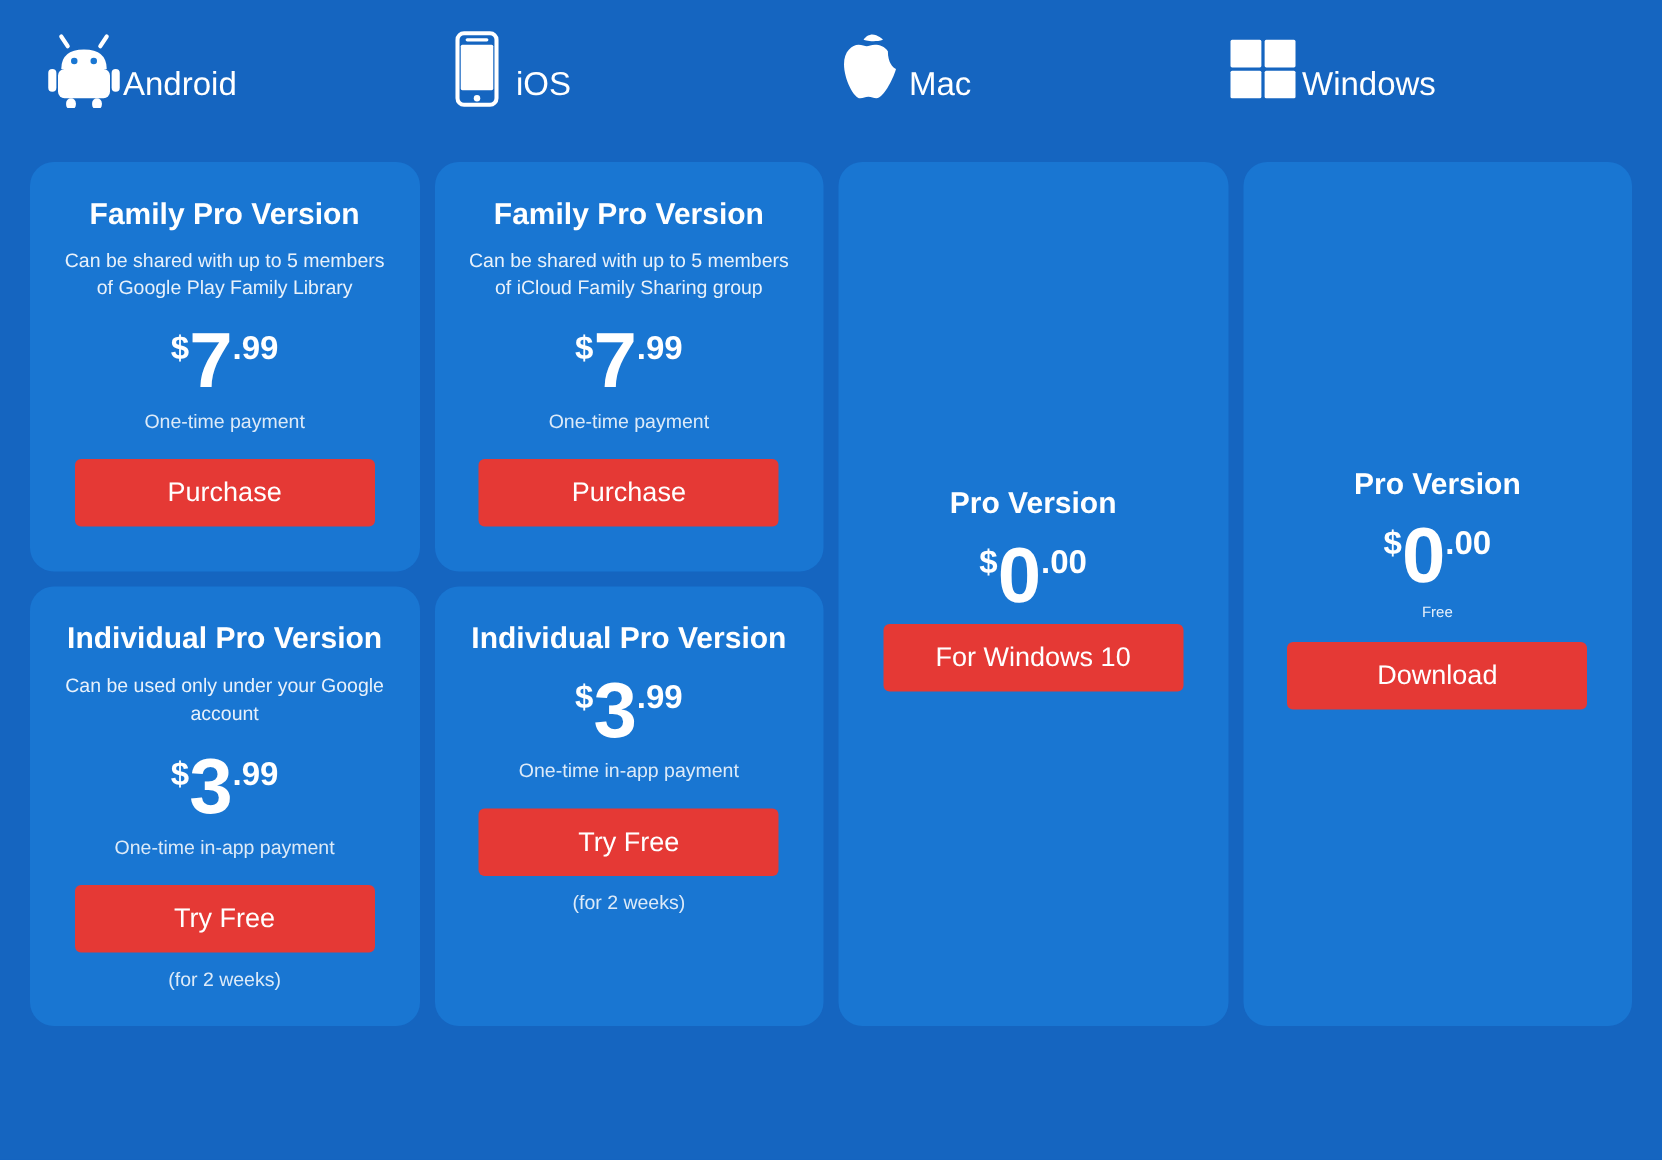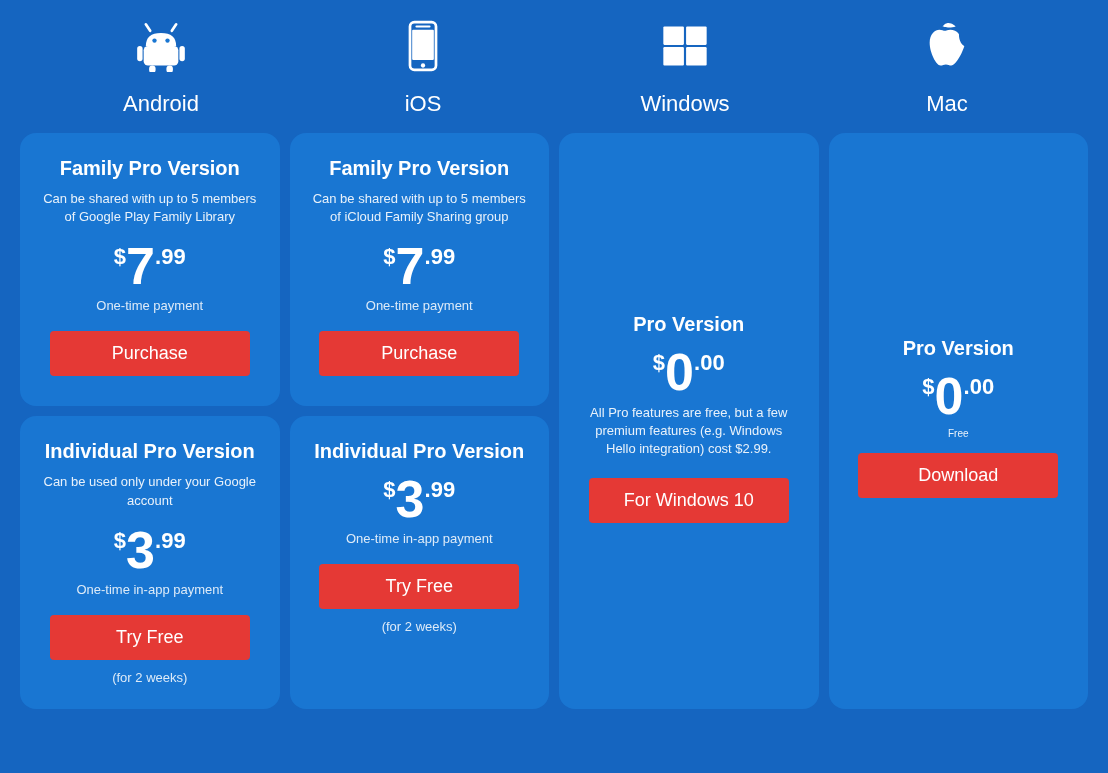--- a/index.html
+++ b/index.html
@@ -20,21 +20,21 @@
     
     .platforms-row {
       display: flex;
       justify-content: space-around;
       margin-bottom: 16px;
       padding: 0 10px;
     }
 
     .platform-header {
       display: flex;
-      flex-direction: column;
+      flex-direction: row;
       align-items: center;
       width: 25%;
       text-align: right;
     }
 
     .platform-icon {
       font-size: 48px;
       margin-bottom: 8px;
       color: white;
     }
@@ -207,43 +207,43 @@
           <rect x="12" y="2" width="24" height="44" rx="4" ry="4" fill="none" stroke="white" stroke-width="2.5"></rect>
           <rect x="17" y="5" width="14" height="2" rx="1" fill="white"></rect>
           <circle cx="24" cy="42" r="2" fill="white"></circle>
           <rect x="14" y="9" width="20" height="28" rx="1" fill="white"></rect>
         </svg>
       </div>
       <span class="platform-label">iOS</span>
     </div>
 
     <div class="platform-header">
+      <div class="platform-icon mac-icon">
+        
+        <svg viewBox="0 0 48 48" xmlns="http://www.w3.org/2000/svg">
+          <path d="M32 6 C32 6 28 2 24 3 C22 3 20 6 20 6 C20 6 26 8 32 6 Z" fill="white"></path>
+          <path d="M35 13 C33 10 30 9 27 9 C25 9 23 10 22 10 C21 10 19 9 17 9 C13 9 8 13 8 21 C8 30 14 42 18 42 C20 42 21 41 23 41 C25 41 26 42 28 42 C32 42 38 31 40 24 C38 23 35 20 35 13 Z" fill="white"></path>
+        </svg>
+      </div>
+      <span class="platform-label">Mac</span>
+    </div>
+
+    <div class="platform-header">
       <div class="platform-icon windows-icon">
         
         <svg viewBox="0 0 48 48" xmlns="http://www.w3.org/2000/svg">
           <rect x="4" y="6" width="19" height="17" rx="1" fill="white"></rect>
           <rect x="25" y="6" width="19" height="17" rx="1" fill="white"></rect>
           <rect x="4" y="25" width="19" height="17" rx="1" fill="white"></rect>
           <rect x="25" y="25" width="19" height="17" rx="1" fill="white"></rect>
         </svg>
       </div>
       <span class="platform-label">Windows</span>
     </div>
 
-    <div class="platform-header">
-      <div class="platform-icon mac-icon">
-        
-        <svg viewBox="0 0 48 48" xmlns="http://www.w3.org/2000/svg">
-          <path d="M32 6 C32 6 28 2 24 3 C22 3 20 6 20 6 C20 6 26 8 32 6 Z" fill="white"></path>
-          <path d="M35 13 C33 10 30 9 27 9 C25 9 23 10 22 10 C21 10 19 9 17 9 C13 9 8 13 8 21 C8 30 14 42 18 42 C20 42 21 41 23 41 C25 41 26 42 28 42 C32 42 38 31 40 24 C38 23 35 20 35 13 Z" fill="white"></path>
-        </svg>
-      </div>
-      <span class="platform-label">Mac</span>
-    </div>
-
   </div>
 
   <div class="cards-grid">
 
     <div class="card">
       <div class="card-title">Family Pro Version</div>
       <div class="card-description">Can be shared with up to 5 members of Google Play Family Library</div>
       <div class="price-container">
         <span class="price-dollar">$</span>
         <span class="price-main">7</span>
@@ -265,21 +265,20 @@
       <button class="btn-red">Purchase</button>
     </div>
 
     <div class="card card-windows">
       <div class="card-title">Pro Version</div>
       <div class="price-container">
         <span class="price-dollar">$</span>
         <span class="price-main">0</span>
         <span class="price-cents">.00</span>
       </div>
-      <div class="card-description" style="margin-bottom:20px;">All Pro features are free, but a few premium features (e.g. Windows Hello integration) cost $2.99.</div>
       <div class="windows-btn-group">
         <button class="btn-red">For Windows 10</button>
       </div>
     </div>
 
     <div class="card card-mac">
       <div class="card-title">Pro Version</div>
       <div class="price-container">
         <span class="price-dollar">$</span>
         <span class="price-main">0</span>

